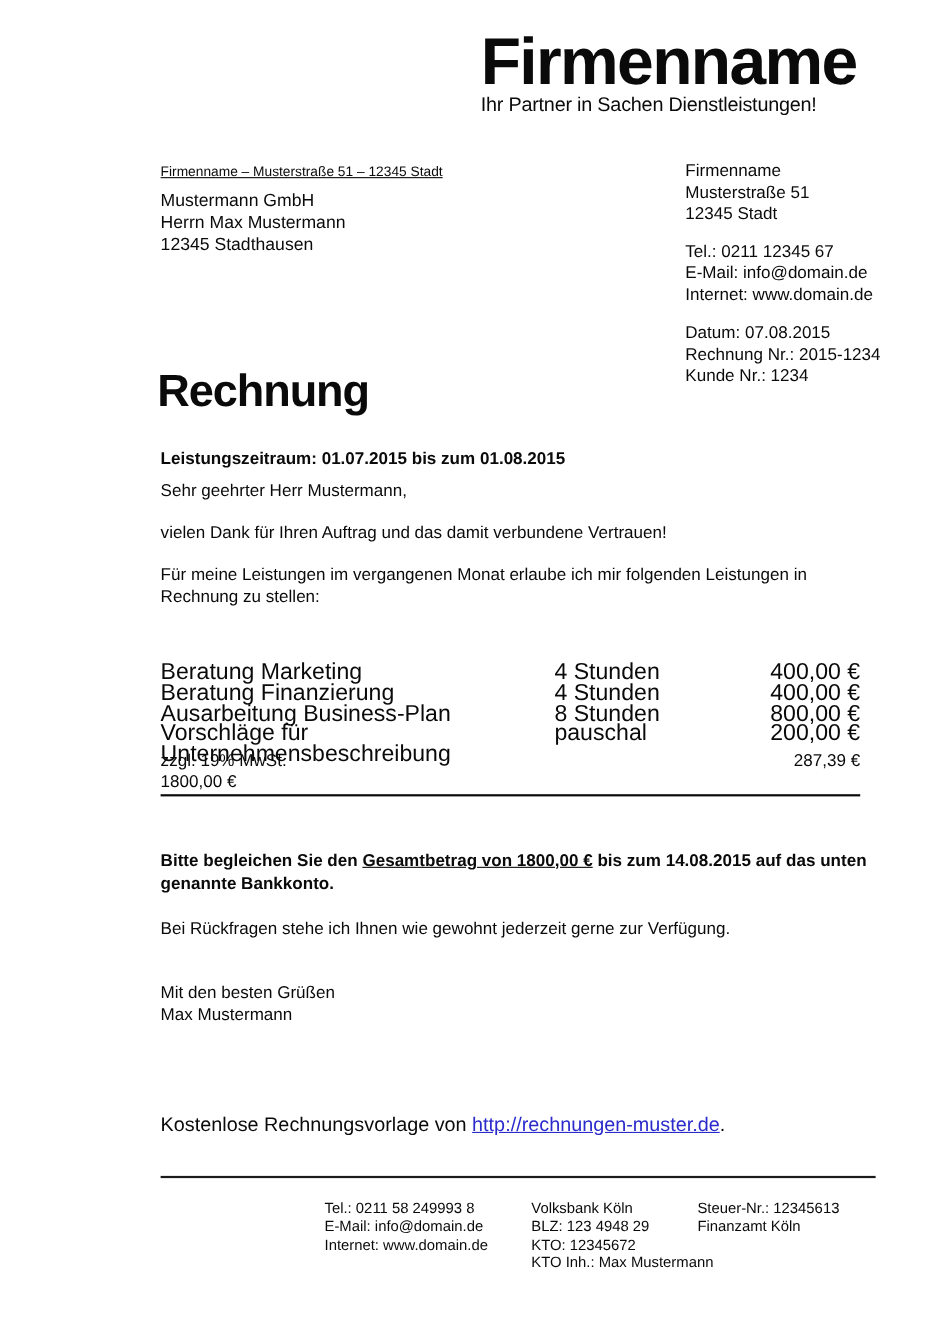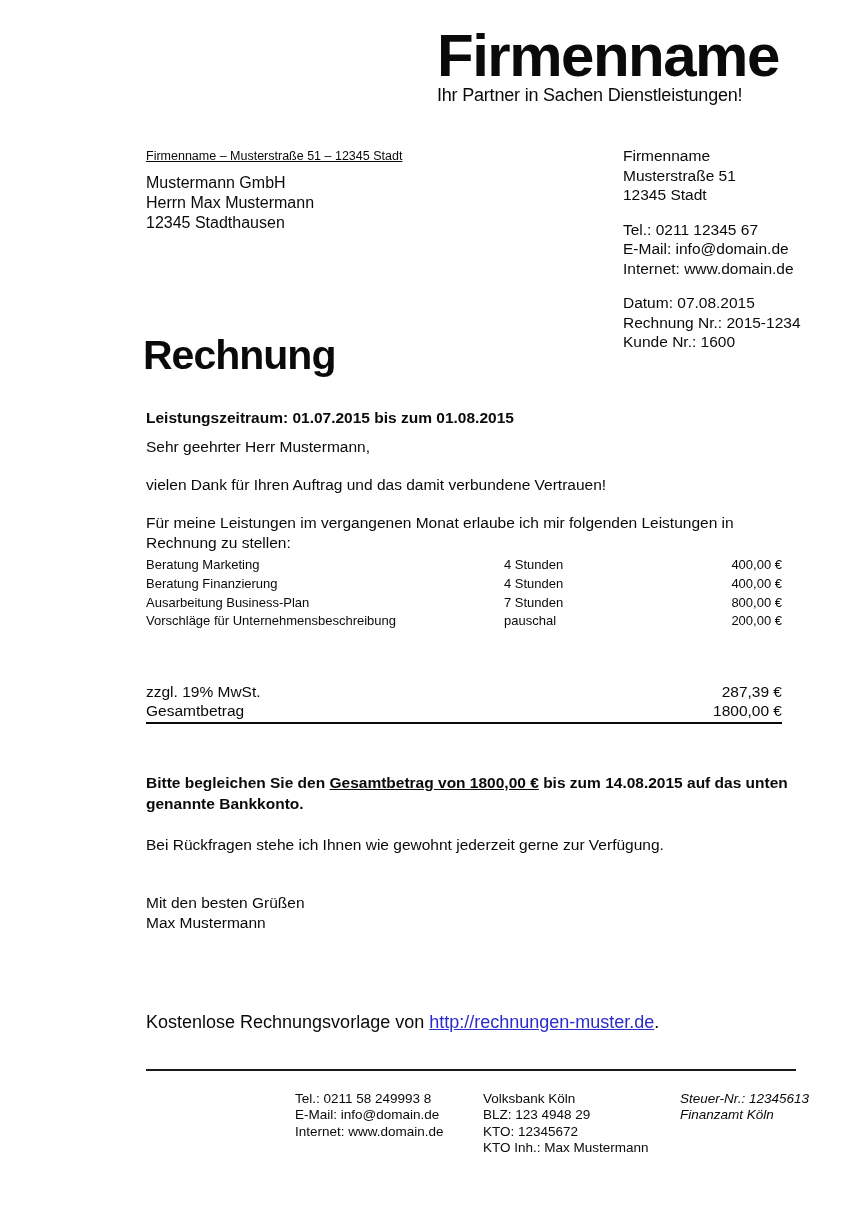--- a/index.html
+++ b/index.html
@@ -57,21 +57,21 @@
     font-size:15.5px; font-weight:700;margin-top:28px;
   }
 
   
   .para { position:absolute; left:100px; font-size:15.5px; line-height:20px; }
   .p-salutation { top:437px; }
   .p-thanks     { top:475px; }
   .p-intro      { top:513px; width:655px; }
 
   
-  .items { position:absolute; left:100px; top:556px; width:636px; font-size:13px; }
+  .items { position:absolute; left:100px; top:602px; width:636px; font-size:21px; }
   .item-row { display:flex; line-height:18.8px; }
   .item-desc { width:358px; }
   .item-qty  { flex:1; }
   .item-amount { text-align:right; min-width:110px; }
 
   
   .totals { position:absolute; left:100px; top:682px; width:636px; font-size:15.5px; }
   .total-row { display:flex; line-height:19.2px; }
   .total-label { flex:1; }
   .total-amount { text-align:right; }
@@ -96,21 +96,21 @@
     position:absolute; left:100px; top:1069px; width:650px; height:2px;
     background:#1a1a1a;
   }
   .footer-col {
     position:absolute; top:1091px;
     font-size:13.5px; line-height:16.4px; white-space:nowrap;
   }
   .fc1 { left:103px; }
   .fc2 { left:249px; }
   .fc3 { left:437px; }
-  .fc4 { left:634px;font-style:italic; }
+  .fc4 { left:588px; }
 </style>
 </head>
 <body>
 
 <div class="page">
 
   <div class="logo">
     <div class="logo-title">Firmenname</div>
     <div class="logo-tagline">Ihr Partner in Sachen Dienstleistungen!</div>
   </div>
@@ -129,21 +129,21 @@
       <div>12345 Stadt</div>
     </div>
     <div class="info-group">
       <div>Tel.: 0211 12345 67</div>
       <div>E-Mail: info@domain.de</div>
       <div>Internet: www.domain.de</div>
     </div>
     <div class="info-group">
       <div>Datum: 07.08.2015</div>
       <div>Rechnung Nr.: 2015-1234</div>
-      <div>Kunde Nr.: 1600</div>
+      <div>Kunde Nr.: 1234</div>
     </div>
   </div>
 
   <div class="doc-title">Rechnung</div>
   <div class="period">Leistungszeitraum: 01.07.2015 bis zum 01.08.2015</div>
 
   <div class="para p-salutation">Sehr geehrter Herr Mustermann,</div>
   <div class="para p-thanks">vielen Dank für Ihren Auftrag und das damit verbundene Vertrauen!</div>
   <div class="para p-intro">Für meine Leistungen im vergangenen Monat erlaube ich mir folgenden Leistungen in Rechnung zu stellen:</div>
 
@@ -153,37 +153,36 @@
       <span class="item-qty">4 Stunden</span>
       <span class="item-amount">400,00 €</span>
     </div>
     <div class="item-row">
       <span class="item-desc">Beratung Finanzierung</span>
       <span class="item-qty">4 Stunden</span>
       <span class="item-amount">400,00 €</span>
     </div>
     <div class="item-row">
       <span class="item-desc">Ausarbeitung Business-Plan</span>
-      <span class="item-qty">7 Stunden</span>
+      <span class="item-qty">8 Stunden</span>
       <span class="item-amount">800,00 €</span>
     </div>
     <div class="item-row">
       <span class="item-desc">Vorschläge für Unternehmensbeschreibung</span>
       <span class="item-qty">pauschal</span>
       <span class="item-amount">200,00 €</span>
     </div>
   </div>
 
   <div class="totals">
     <div class="total-row">
       <span class="total-label">zzgl. 19% MwSt.</span>
       <span class="total-amount">287,39 €</span>
     </div>
     <div class="total-row total-final">
-      <span class="total-label">Gesamtbetrag</span>
       <span class="total-amount">1800,00 €</span>
     </div>
   </div>
 
   <div class="payment-note"><span>Bitte begleichen Sie den </span><span class="u">Gesamtbetrag von 1800,00 €</span><span> bis zum 14.08.2015 auf das unten genannte Bankkonto.</span></div>
 
   <div class="para p-availability">Bei Rückfragen stehe ich Ihnen wie gewohnt jederzeit gerne zur Verfügung.</div>
 
   <div class="closing">
     <div>Mit den besten Grüßen</div>

